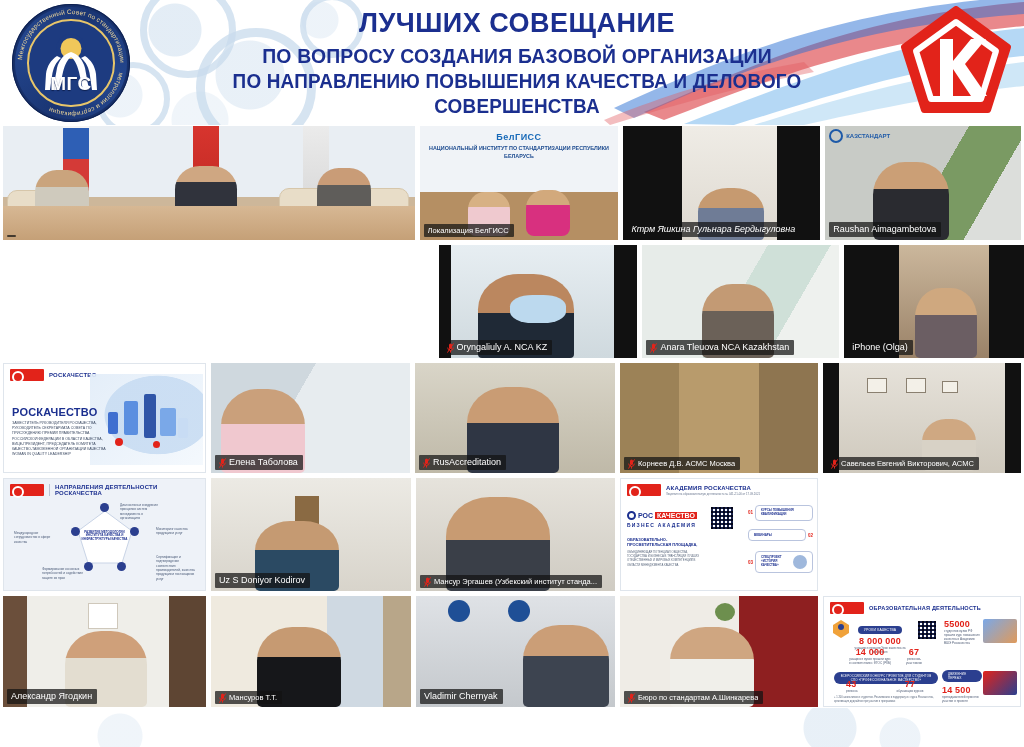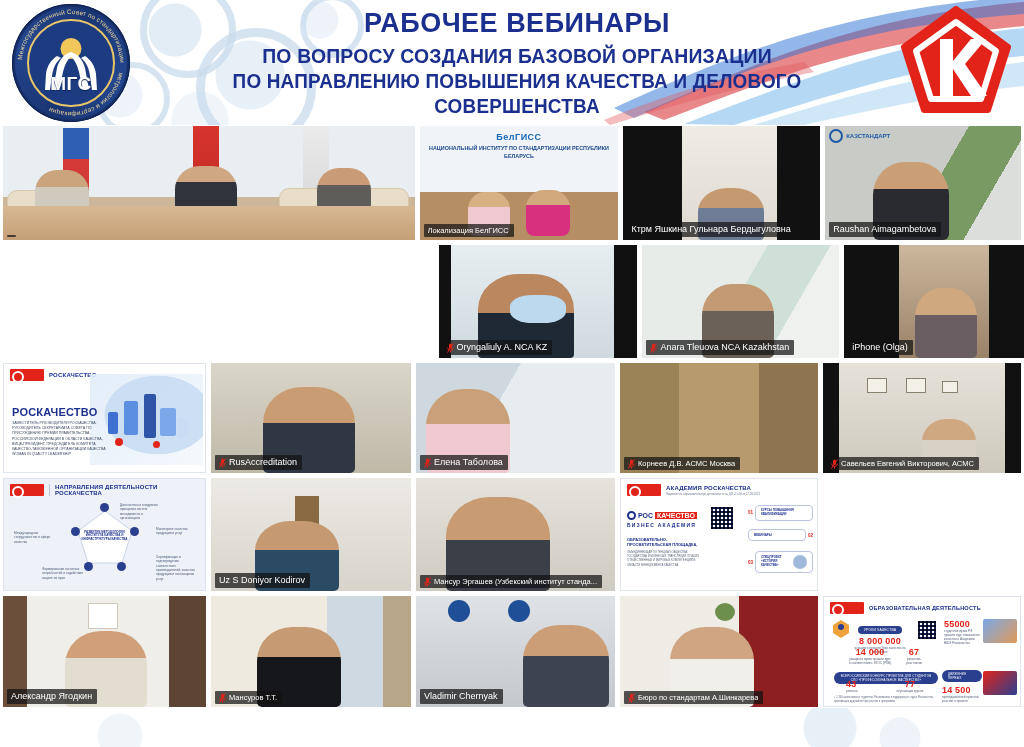--- a/index.html
+++ b/index.html
@@ -226,21 +226,21 @@
             <path d="M30,6 C37,8 42,14 44,22 L48,44 L42,44 L38,26 C36,18 33,13 30,11 Z"></path>
             <path d="M20,12 C15,16 12,22 11,30 L9,44 L4,44 L5,28 C6,20 10,14 16,10 Z"></path>
             <path d="M40,12 C45,16 48,22 49,30 L51,44 L56,44 L55,28 C54,20 50,14 44,10 Z"></path>
           </g>
         </svg>
         <div class="mgs">МГС</div>
       </div>
     </div>
 
     <div class="hdr-titles">
-      <div class="hdr-l1">РАБОЧЕЕ ВЕБИНАРЫ</div>
+      <div class="hdr-l1">ЛУЧШИХ СОВЕЩАНИЕ</div>
       <div class="hdr-l2">ПО ВОПРОСУ СОЗДАНИЯ БАЗОВОЙ ОРГАНИЗАЦИИ</div>
       <div class="hdr-l3">ПО НАПРАВЛЕНИЮ ПОВЫШЕНИЯ КАЧЕСТВА И ДЕЛОВОГО СОВЕРШЕНСТВА</div>
     </div>
 
     <svg class="k-logo" viewBox="0 0 112 112">
       <path d="M56,3 L108,41 L88,104 L24,104 L4,41 Z" fill="#e2231a" stroke="#e2231a" stroke-width="6" stroke-linejoin="round"></path>
       <path d="M56,16 L96,45 L81,93 L31,93 L16,45 Z" fill="none" stroke="#ffffff" stroke-width="6" stroke-linejoin="round"></path>
       <path d="M40,33 L53,33 L53,55 L71,33 L86,33 L65,58 L87,90 L71,90 L53,63 L53,90 L40,90 Z" fill="#ffffff"></path>
     </svg>
   </div>
@@ -269,21 +269,21 @@
           <div style="font-size:9px;font-weight:bold;color:#1769b8;letter-spacing:.5px;">БелГИСС</div>
           <div style="font-size:5.4px;font-weight:bold;color:#1b4a8f;line-height:1.5;margin-top:2px;">НАЦИОНАЛЬНЫЙ ИНСТИТУТ ПО СТАНДАРТИЗАЦИИ РЕСПУБЛИКИ БЕЛАРУСЬ</div>
         </div>
         <div class="person" style="left:48px;bottom:4px;width:42px;height:44px;background:linear-gradient(180deg,#d7b184 0 34%,#efc9cf 34% 100%);"></div>
         <div class="person" style="left:106px;bottom:4px;width:44px;height:46px;background:linear-gradient(180deg,#d2a97c 0 32%,#d8307f 32% 100%);"></div>
         <div class="namebar small">
           <span class="nm">Локализация БелГИСС</span>
         </div>
       </div>
 
-      <div class="tile" style="width:199px;">
+      <div class="tile" style="width:199px;font-style:italic;">
         <div class="zoomdark"></div>
         <div class="zoomcenter" style="left:30%;right:22%;background:linear-gradient(180deg,#efece6,#ded9d0);"></div>
         <div class="person" style="left:38%;bottom:0;width:66px;height:52px;background:linear-gradient(180deg,#c69a70 0 38%,#6f7c96 38% 100%);border-radius:45% 45% 4px 4px;"></div>
         <div class="namebar">
           <span class="nm">Ктрм Яшкина Гульнара Бердыгуловна</span>
         </div>
       </div>
 
       <div class="tile" style="width:198px;">
         <div class="inner-photo" style="background:linear-gradient(120deg,#c8cbc6 0 55%,#7a9a63 55% 78%,#dcdedb 78% 100%);"></div>
@@ -356,45 +356,45 @@
             <div class="iso-dot" style="left:22%;top:70%;width:8px;height:8px;background:#e2231a;border-radius:50%;"></div>
             <div class="iso-dot" style="left:56%;top:74%;width:7px;height:7px;background:#e2231a;border-radius:50%;"></div>
           </div>
           <div style="position:absolute;left:0;top:42px;width:56%;">
             <div style="font-size:11px;font-weight:bold;color:#1b2f8f;padding:0 8px;letter-spacing:.2px;">РОСКАЧЕСТВО</div>
             <div class="slide-body-txt">ЗАМЕСТИТЕЛЬ РУКОВОДИТЕЛЯ РОСКАЧЕСТВА, РУКОВОДИТЕЛЬ СЕКРЕТАРИАТА СОВЕТА ПО ПРИСУЖДЕНИЮ ПРЕМИЙ ПРАВИТЕЛЬСТВА РОССИЙСКОЙ ФЕДЕРАЦИИ В ОБЛАСТИ КАЧЕСТВА, ВИЦЕ-ПРЕЗИДЕНТ, ПРЕДСЕДАТЕЛЬ КОМИТЕТА КАЧЕСТВО-ТАМОЖЕННОЙ ОРГАНИЗАЦИИ КАЧЕСТВА WOMAN IN QUALITY LEADERSHIP</div>
           </div>
         </div>
       </div>
 
+      <div class="tile" style="width:201px;">
+        <div class="inner-photo" style="background:linear-gradient(120deg,#cfd8de 0 40%,#e7ecef 40% 100%);"></div>
+        <div class="person" style="left:10px;bottom:0;width:84px;height:84px;background:linear-gradient(180deg,#caa07b 0 42%,#f0c8cf 42% 100%);border-radius:44% 44% 5px 5px;"></div>
+        <div class="namebar">
+          <svg class="mute-icon" viewBox="0 0 7 10">
+              <rect x="2" y="0.5" width="3" height="5.5" rx="1.5" fill="#e2231a"></rect>
+              <path d="M0.7 4.6 a2.8 2.8 0 0 0 5.6 0" stroke="#e2231a" stroke-width="1" fill="none"></path>
+              <rect x="3" y="7.2" width="1" height="2.4" fill="#e2231a"></rect>
+              <line x1="0.4" y1="9.6" x2="6.6" y2="0.4" stroke="#e2231a" stroke-width="1"></line>
+            </svg>
+          <span class="nm">Елена Таболова</span>
+        </div>
+      </div>
+
       <div class="tile" style="width:202px;">
         <div class="inner-photo" style="background:linear-gradient(180deg,#d9d5c8,#bfb9a8);"></div>
         <div class="person" style="left:52px;bottom:0;width:92px;height:86px;background:linear-gradient(180deg,#c99c74 0 42%,#2f3644 42% 100%);border-radius:42% 42% 5px 5px;"></div>
         <div class="namebar">
           <svg class="mute-icon" viewBox="0 0 7 10">
               <rect x="2" y="0.5" width="3" height="5.5" rx="1.5" fill="#e2231a"></rect>
               <path d="M0.7 4.6 a2.8 2.8 0 0 0 5.6 0" stroke="#e2231a" stroke-width="1" fill="none"></path>
               <rect x="3" y="7.2" width="1" height="2.4" fill="#e2231a"></rect>
               <line x1="0.4" y1="9.6" x2="6.6" y2="0.4" stroke="#e2231a" stroke-width="1"></line>
             </svg>
           <span class="nm">RusAccreditation</span>
-        </div>
-      </div>
-
-      <div class="tile" style="width:201px;">
-        <div class="inner-photo" style="background:linear-gradient(120deg,#cfd8de 0 40%,#e7ecef 40% 100%);"></div>
-        <div class="person" style="left:10px;bottom:0;width:84px;height:84px;background:linear-gradient(180deg,#caa07b 0 42%,#f0c8cf 42% 100%);border-radius:44% 44% 5px 5px;"></div>
-        <div class="namebar">
-          <svg class="mute-icon" viewBox="0 0 7 10">
-              <rect x="2" y="0.5" width="3" height="5.5" rx="1.5" fill="#e2231a"></rect>
-              <path d="M0.7 4.6 a2.8 2.8 0 0 0 5.6 0" stroke="#e2231a" stroke-width="1" fill="none"></path>
-              <rect x="3" y="7.2" width="1" height="2.4" fill="#e2231a"></rect>
-              <line x1="0.4" y1="9.6" x2="6.6" y2="0.4" stroke="#e2231a" stroke-width="1"></line>
-            </svg>
-          <span class="nm">Елена Таболова</span>
         </div>
       </div>
 
       <div class="tile" style="width:200px;">
         <div class="inner-photo" style="background:linear-gradient(90deg,#9c8257 0 30%,#b89b6c 30% 70%,#8e7550 70% 100%);"></div>
         <div class="person" style="left:48px;bottom:0;width:96px;height:84px;background:linear-gradient(180deg,#ceа27c 0 44%,#2c3340 44% 100%);border-radius:42% 42% 5px 5px;"></div>
         <div class="namebar small">
           <svg class="mute-icon" viewBox="0 0 7 10">
               <rect x="2" y="0.5" width="3" height="5.5" rx="1.5" fill="#e2231a"></rect>
               <path d="M0.7 4.6 a2.8 2.8 0 0 0 5.6 0" stroke="#e2231a" stroke-width="1" fill="none"></path>

